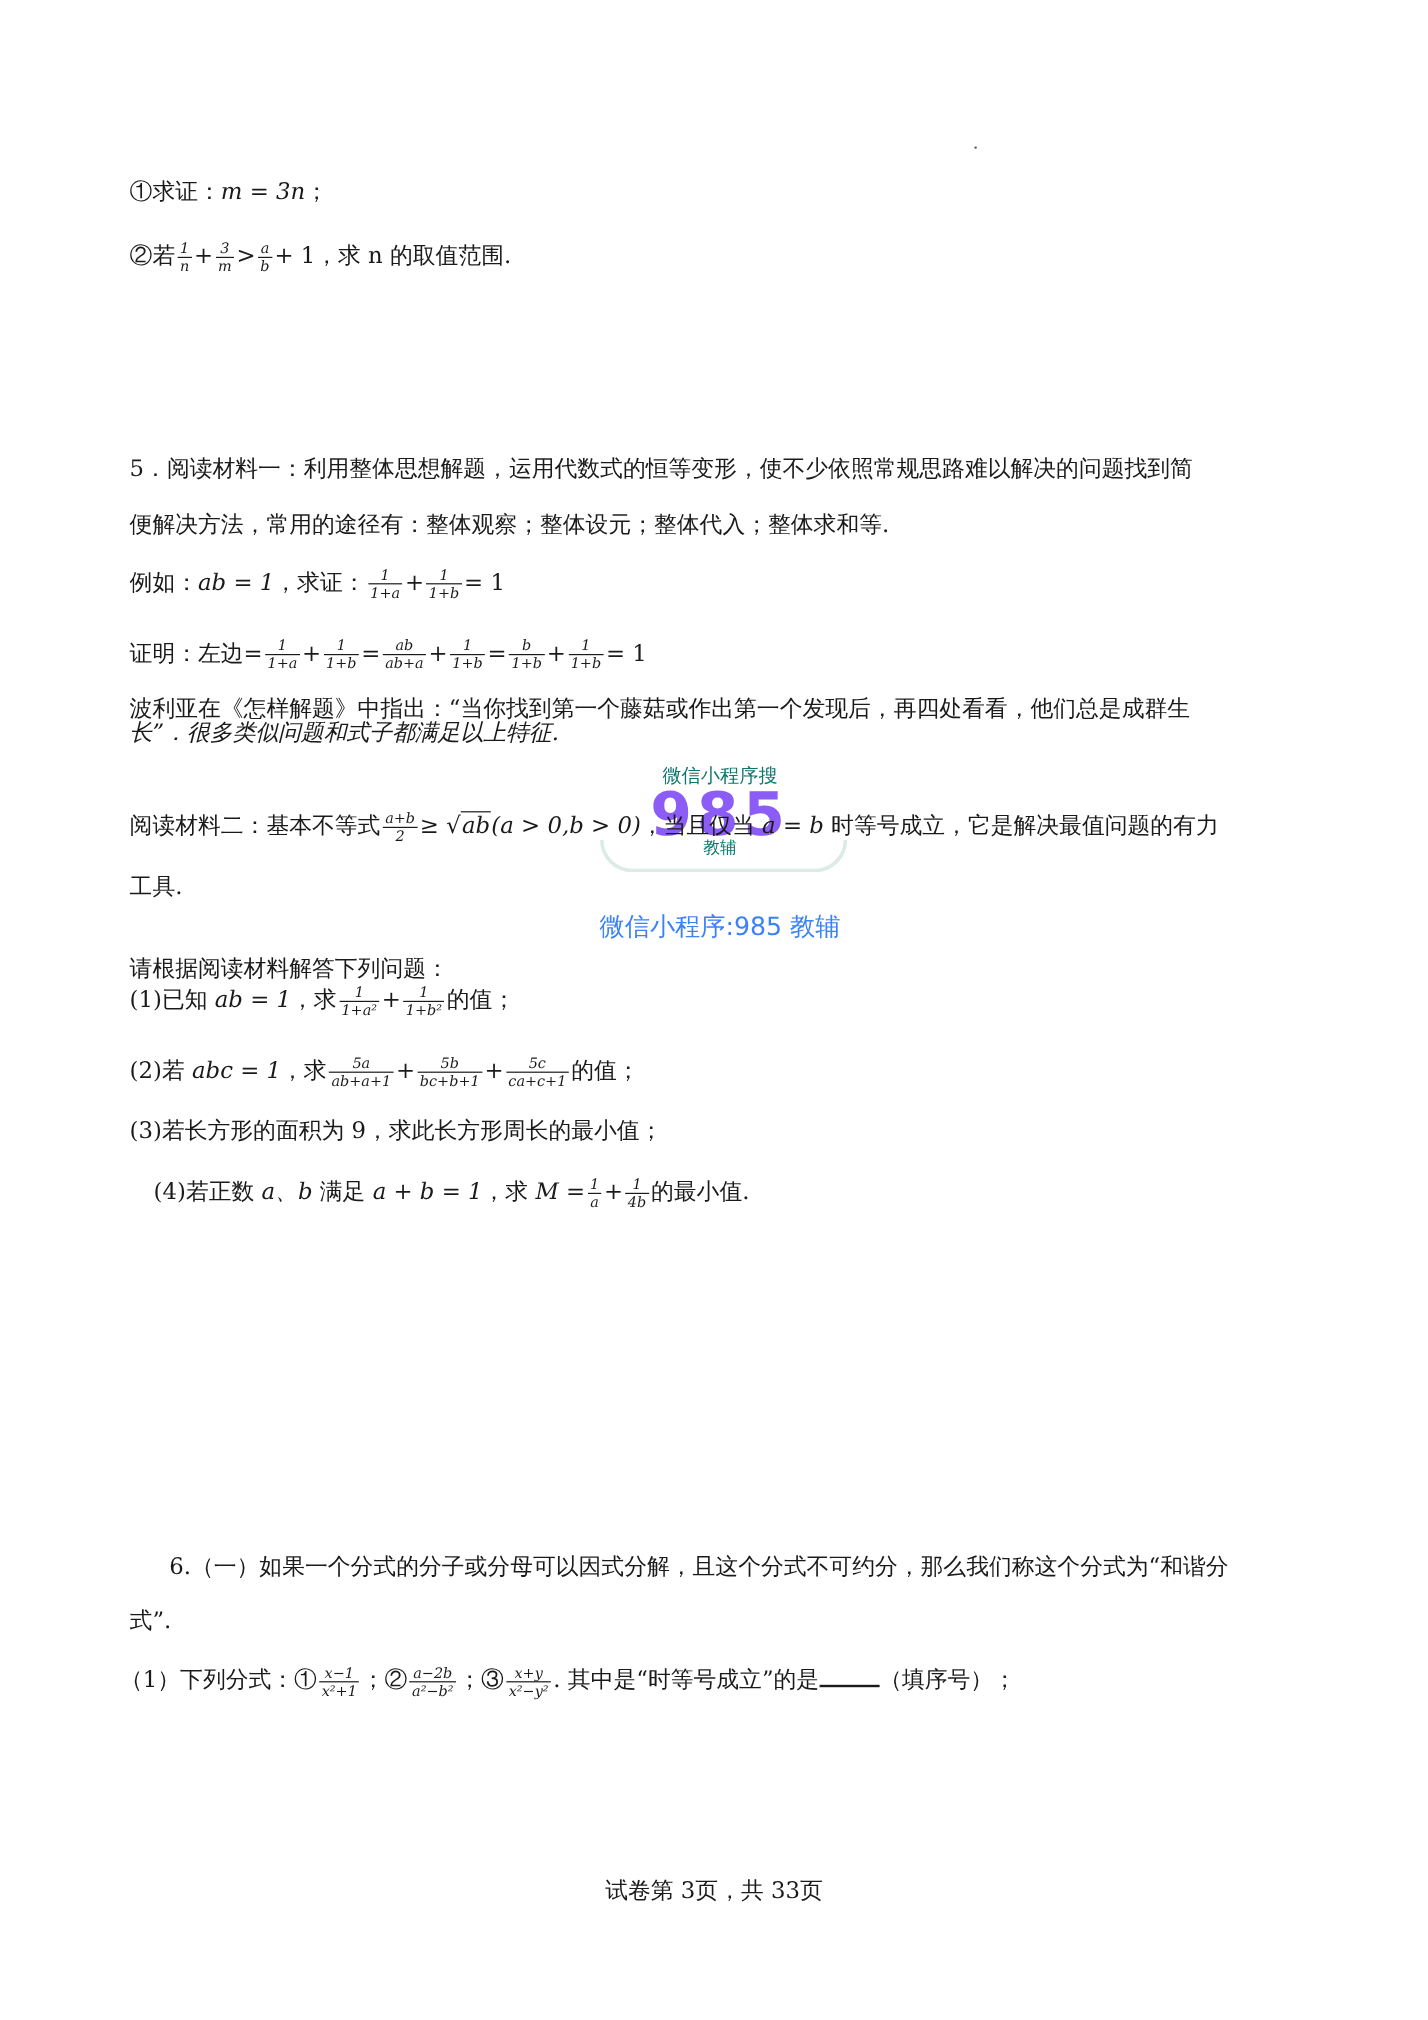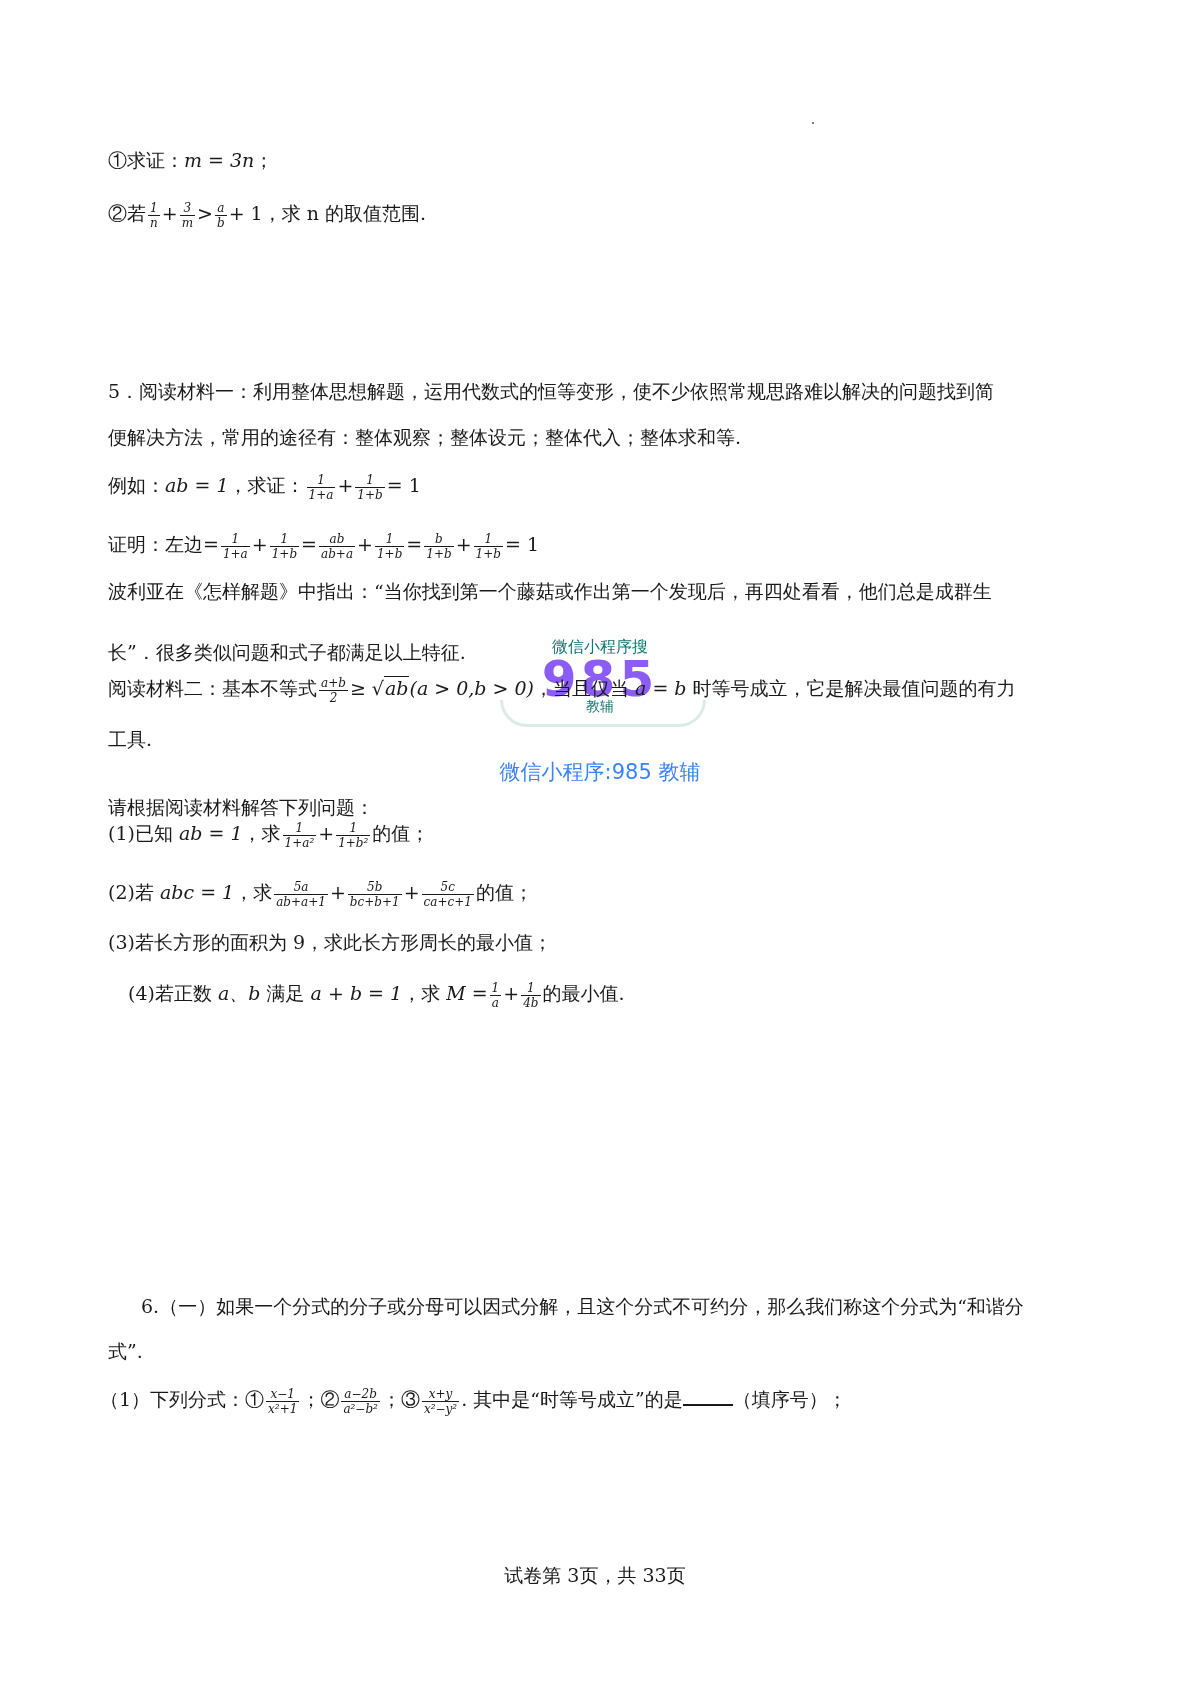--- a/index.html
+++ b/index.html
@@ -44,21 +44,21 @@
 
 <div class="line" style="top:472px;">
   <span>例如：</span><span class="m">ab = 1</span><span>，求证：</span><span class="frac"><span class="num">1</span><span class="den">1+a</span></span>+<span class="frac"><span class="num">1</span><span class="den">1+b</span></span><span>= 1</span>
 </div>
 
 <div class="line" style="top:531px;">
   <span>证明：左边=</span><span class="frac"><span class="num">1</span><span class="den">1+a</span></span>+<span class="frac"><span class="num">1</span><span class="den">1+b</span></span>=<span class="frac"><span class="num">ab</span><span class="den">ab+a</span></span>+<span class="frac"><span class="num">1</span><span class="den">1+b</span></span>=<span class="frac"><span class="num">b</span><span class="den">1+b</span></span>+<span class="frac"><span class="num">1</span><span class="den">1+b</span></span><span>= 1</span>
 </div>
 
 <div class="line" style="top:578px;">波利亚在《怎样解题》中指出：“当你找到第一个藤菇或作出第一个发现后，再四处看看，他们总是成群生</div>
-<div class="line" style="top:639px;">长”．很多类似问题和式子都满足以上特征.</div>
+<div class="line" style="top:598px;font-style:italic;">长”．很多类似问题和式子都满足以上特征.</div>
 
 <div class="line" style="top:675px;">
   <span>阅读材料二：基本不等式</span><span class="frac"><span class="num">a+b</span><span class="den">2</span></span><span>≥</span> √<span class="sqrt">ab</span><span class="m">(a &gt; 0,b &gt; 0)</span><span>，当且仅当</span> <span class="m">a = b</span> <span>时等号成立，它是解决最值问题的有力</span>
 </div>
 <div class="line" style="top:726px;">工具.</div>
 
 <div class="line" style="top:747px;margin-top:47px;">请根据阅读材料解答下列问题：</div>
 
 <div class="line" style="top:820px;">
   <span>(1)已知</span> <span class="m">ab = 1</span><span>，求</span><span class="frac"><span class="num">1</span><span class="den">1+a²</span></span>+<span class="frac"><span class="num">1</span><span class="den">1+b²</span></span><span>的值；</span>

